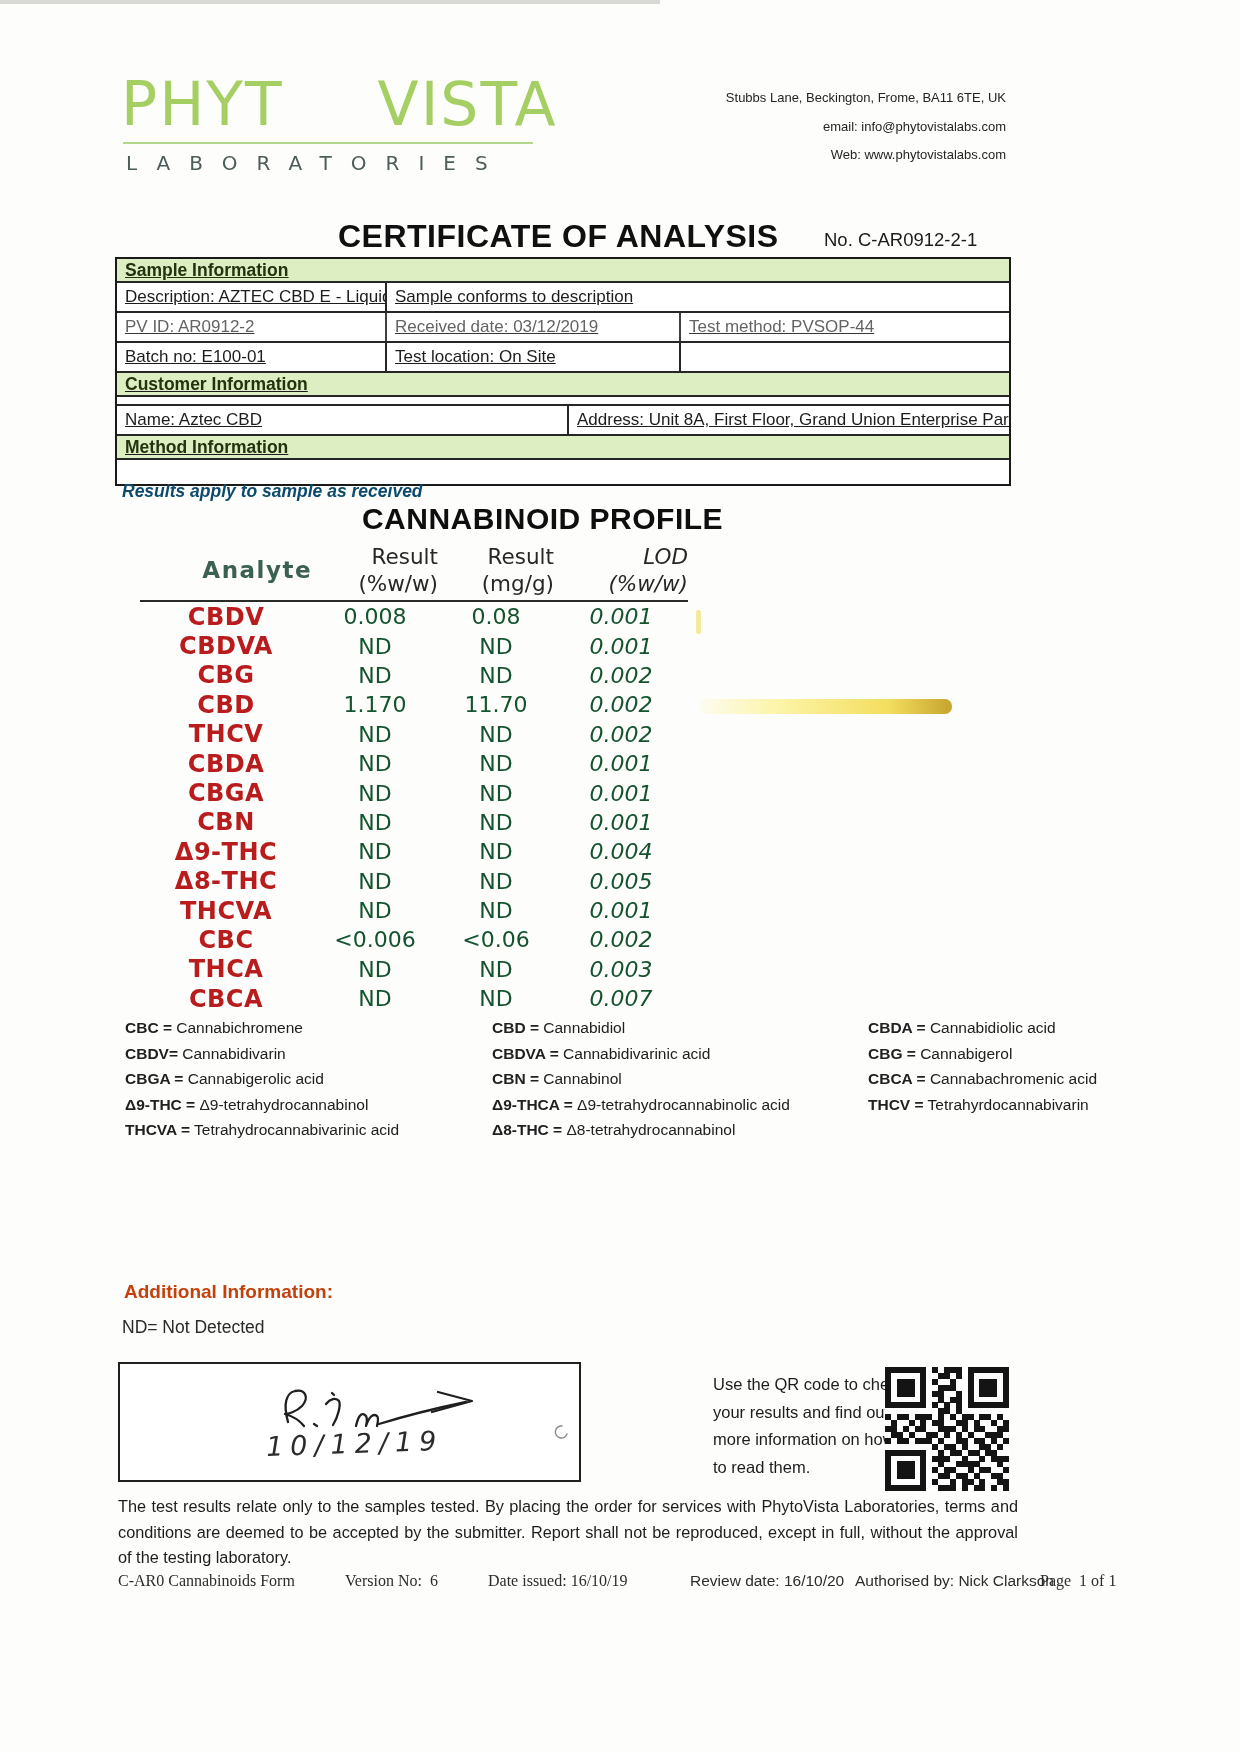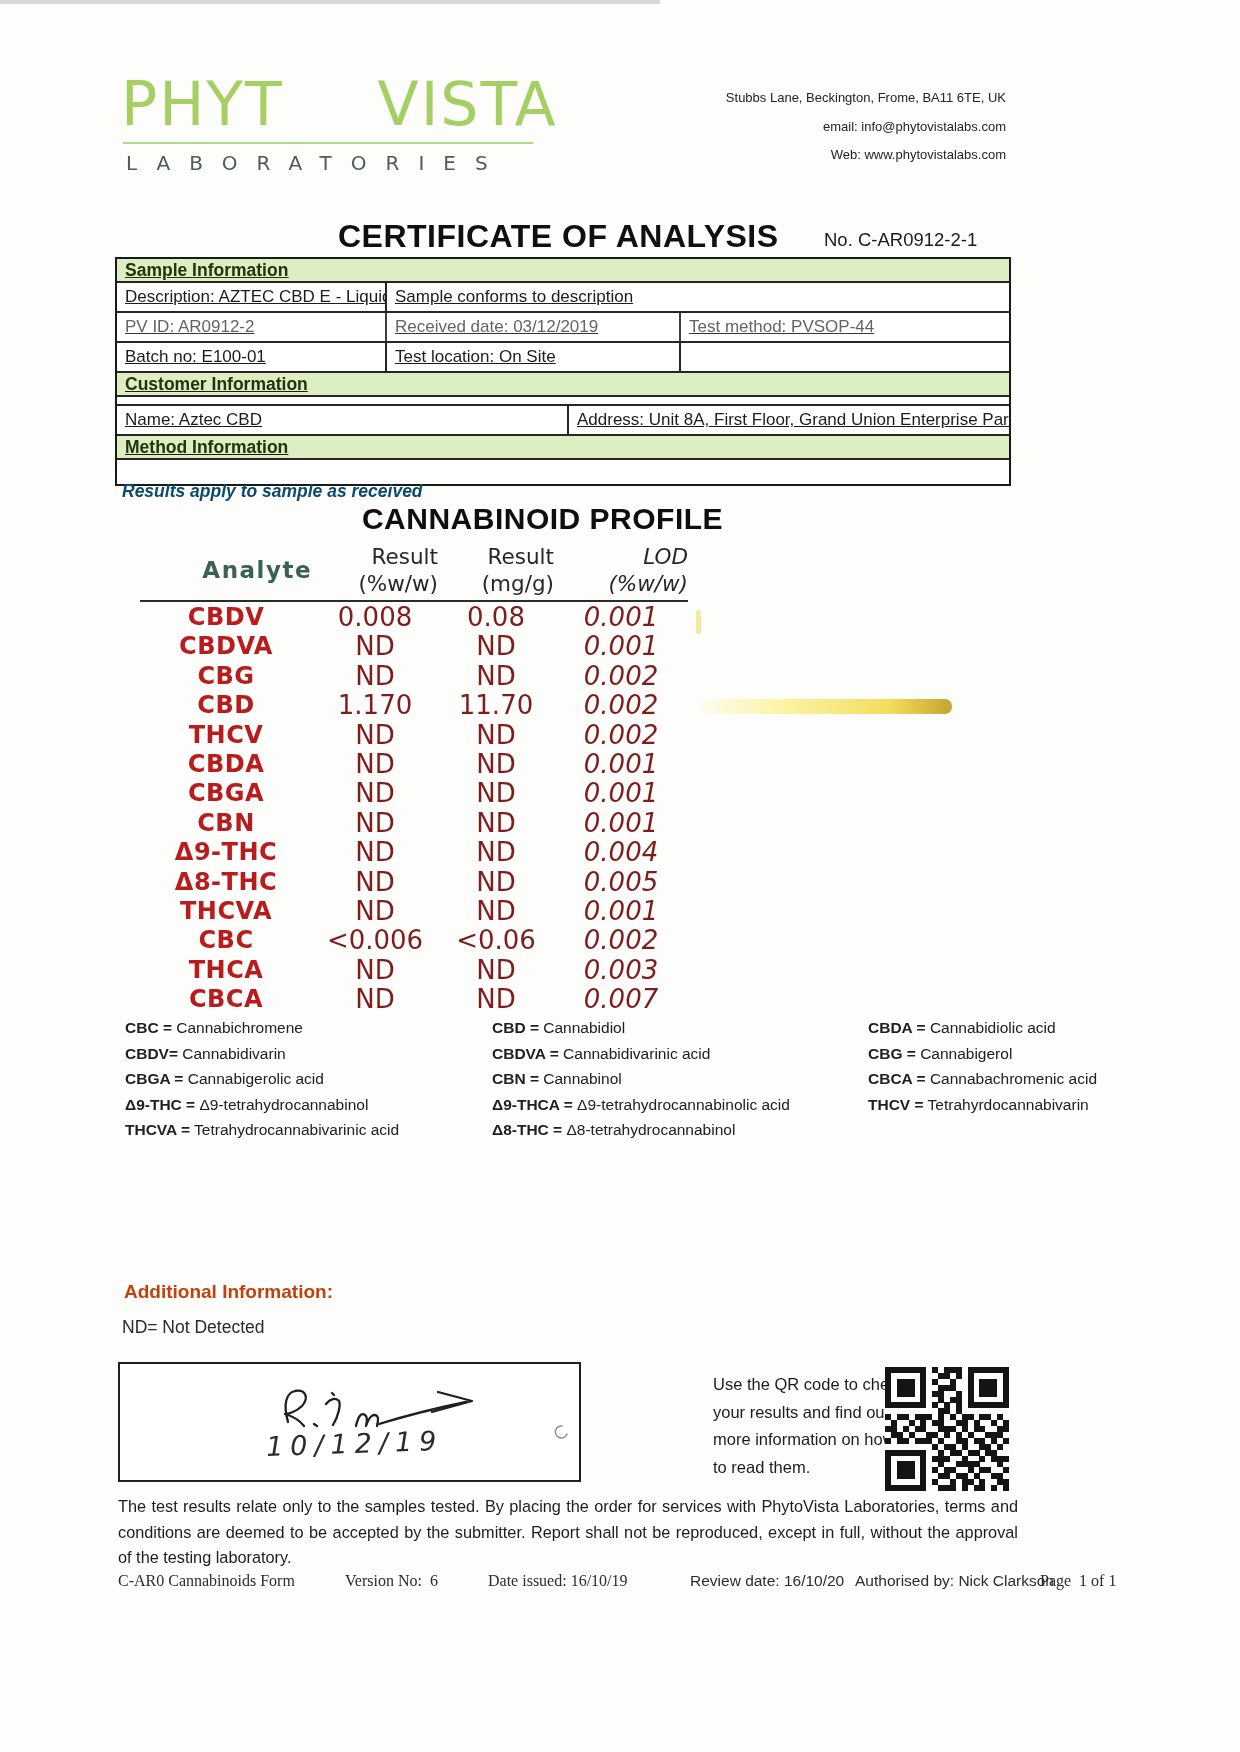--- a/index.html
+++ b/index.html
@@ -43,21 +43,21 @@
                 font-style:italic;color:#0c4a6e;}
   .profile-title{position:absolute;left:0;top:502px;width:1085px;text-align:center;
                  font-size:30px;font-weight:bold;color:#0e0e0e;letter-spacing:.5px;}
   .ptable{position:absolute;left:140px;top:543px;width:548px;font-family:"DejaVu Sans",sans-serif;}
   .phead{display:grid;grid-template-columns:172px 126px 116px 134px;border-bottom:2.5px solid #2a2a2a;
          padding-bottom:3px;}
   .phead .h{text-align:right;font-size:21.5px;line-height:27px;color:#272727;}
   .phead .h.analyte-h{font-weight:bold;color:#3c6052;font-size:23px;letter-spacing:1.5px;align-self:center;}
   .phead .h.lod-h{font-style:italic;}
   .prow{display:grid;grid-template-columns:172px 126px 116px 134px;height:29.4px;align-items:center;}
-  .pcell{text-align:center;font-size:26px;color:#7f1d1d;}
+  .pcell{text-align:center;font-size:22px;color:#14532d;}
   .panalyte{font-weight:bold;color:#b91c1c;font-size:24px;letter-spacing:.5px;}
   .plod{font-style:italic;}
   .hl-streak{position:absolute;left:700px;top:699px;width:252px;height:15px;border-radius:7px;
              background:linear-gradient(90deg,rgba(252,244,130,.10),rgba(250,236,88,.5) 30%,
              rgba(242,216,66,.85) 75%,#c9a832 98%);}
   .hl-tick{position:absolute;left:696px;top:610px;width:5px;height:24px;border-radius:2px;
            background:rgba(240,232,140,.85);}
 
   
   .legend-col{position:absolute;top:1020px;font-size:15.5px;color:#202020;}

